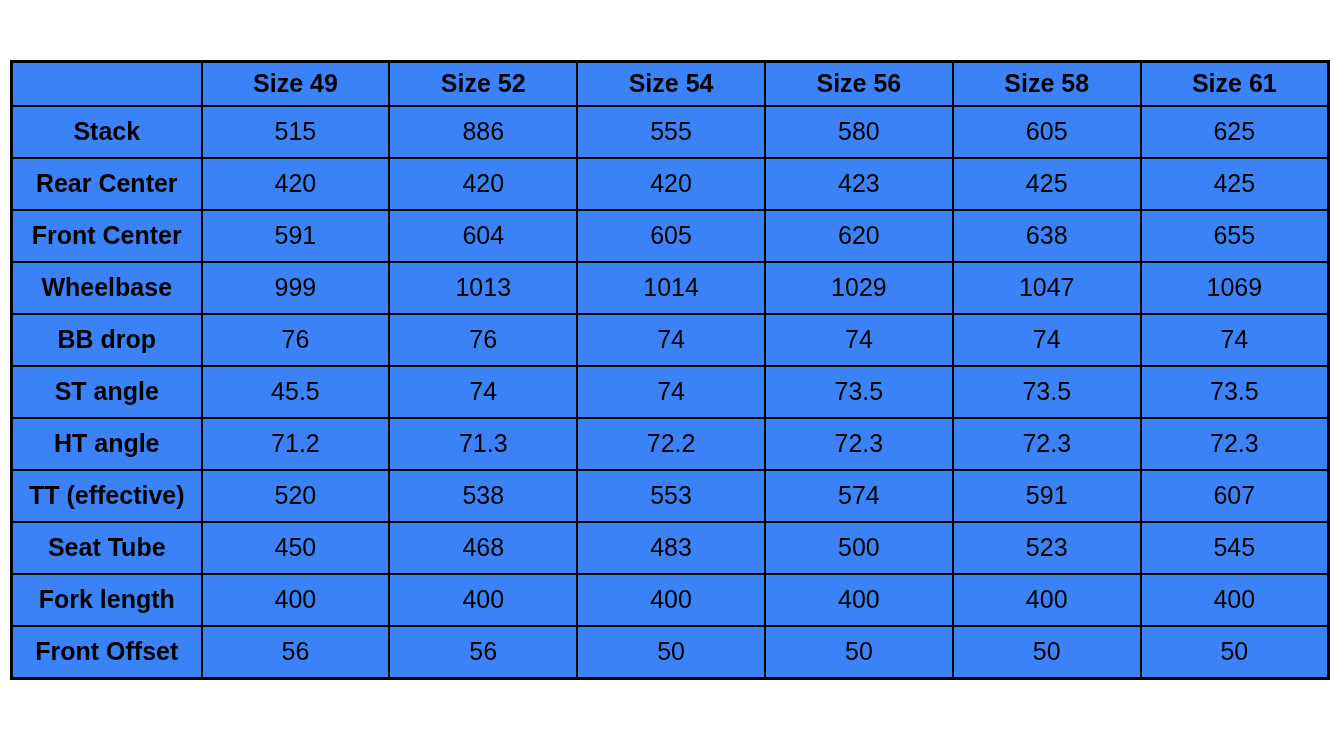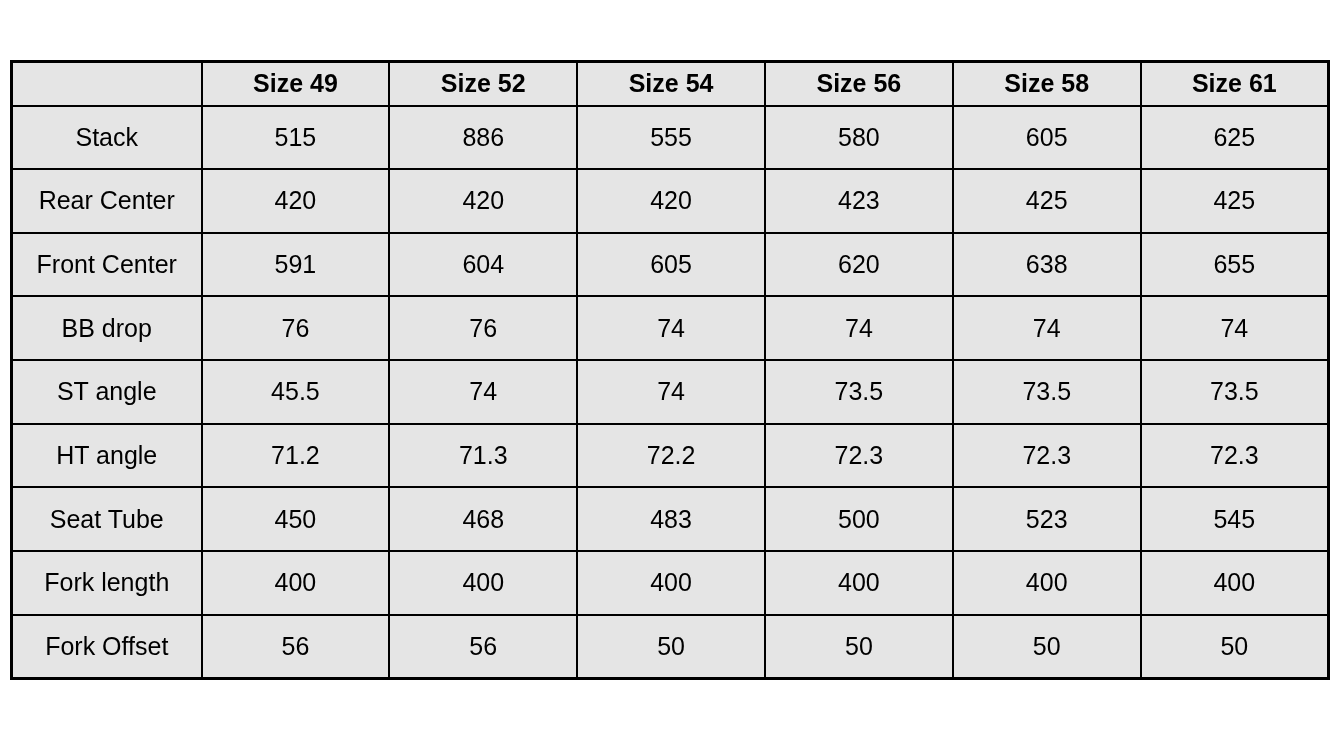--- a/index.html
+++ b/index.html
@@ -20,39 +20,39 @@
     top: 60px;
     width: 1320px;
     height: 620px;
   }
   table.geo-table {
     border-collapse: collapse;
     table-layout: fixed;
     width: 1320px;
     height: 620px;
     border: 3px solid #000000;
-    background: #e5e5e5;
+    background: #3b82f6;
   }
   table.geo-table th,
   table.geo-table td {
     border: 2.5px solid #000000;
     text-align: center;
     vertical-align: middle;
     padding: 0;
     color: #000000;
     font-size: 25px;
     line-height: 1.1;
     overflow: hidden;
     white-space: nowrap;
   }
   table.geo-table thead th {
     font-weight: bold;
   }
   table.geo-table tbody th {
-    font-weight: normal;
+    font-weight: bold;
   }
   table.geo-table tbody td {
     font-weight: normal;
   }
   table.geo-table tr {
     height: 44px;
   }
   col.label-col { width: 190px; }
 </style>
 </head>
@@ -102,20 +102,29 @@
         <tr>
           <th>Front Center</th>
           <td>591</td>
           <td>604</td>
           <td>605</td>
           <td>620</td>
           <td>638</td>
           <td>655</td>
         </tr>
         <tr>
+          <th>Wheelbase</th>
+          <td>999</td>
+          <td>1013</td>
+          <td>1014</td>
+          <td>1029</td>
+          <td>1047</td>
+          <td>1069</td>
+        </tr>
+        <tr>
           <th>BB drop</th>
           <td>76</td>
           <td>76</td>
           <td>74</td>
           <td>74</td>
           <td>74</td>
           <td>74</td>
         </tr>
         <tr>
           <th>ST angle</th>
@@ -129,39 +138,48 @@
         <tr>
           <th>HT angle</th>
           <td>71.2</td>
           <td>71.3</td>
           <td>72.2</td>
           <td>72.3</td>
           <td>72.3</td>
           <td>72.3</td>
         </tr>
         <tr>
+          <th>TT (effective)</th>
+          <td>520</td>
+          <td>538</td>
+          <td>553</td>
+          <td>574</td>
+          <td>591</td>
+          <td>607</td>
+        </tr>
+        <tr>
           <th>Seat Tube</th>
           <td>450</td>
           <td>468</td>
           <td>483</td>
           <td>500</td>
           <td>523</td>
           <td>545</td>
         </tr>
         <tr>
           <th>Fork length</th>
           <td>400</td>
           <td>400</td>
           <td>400</td>
           <td>400</td>
           <td>400</td>
           <td>400</td>
         </tr>
         <tr>
-          <th>Fork Offset</th>
+          <th>Front Offset</th>
           <td>56</td>
           <td>56</td>
           <td>50</td>
           <td>50</td>
           <td>50</td>
           <td>50</td>
         </tr>
       </tbody>
   </table>
 </div>

